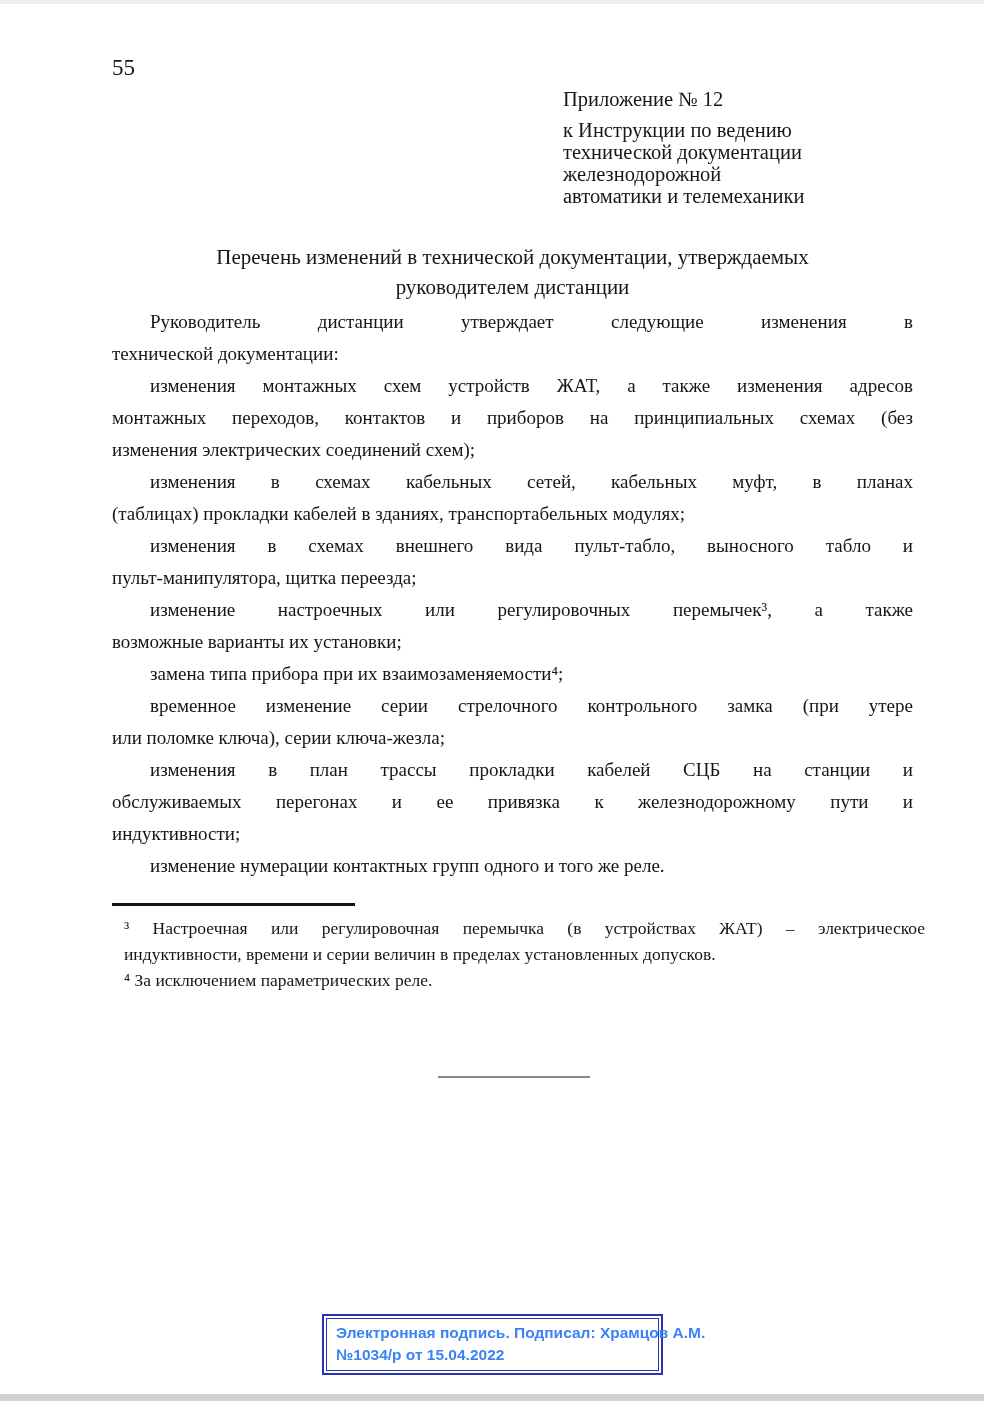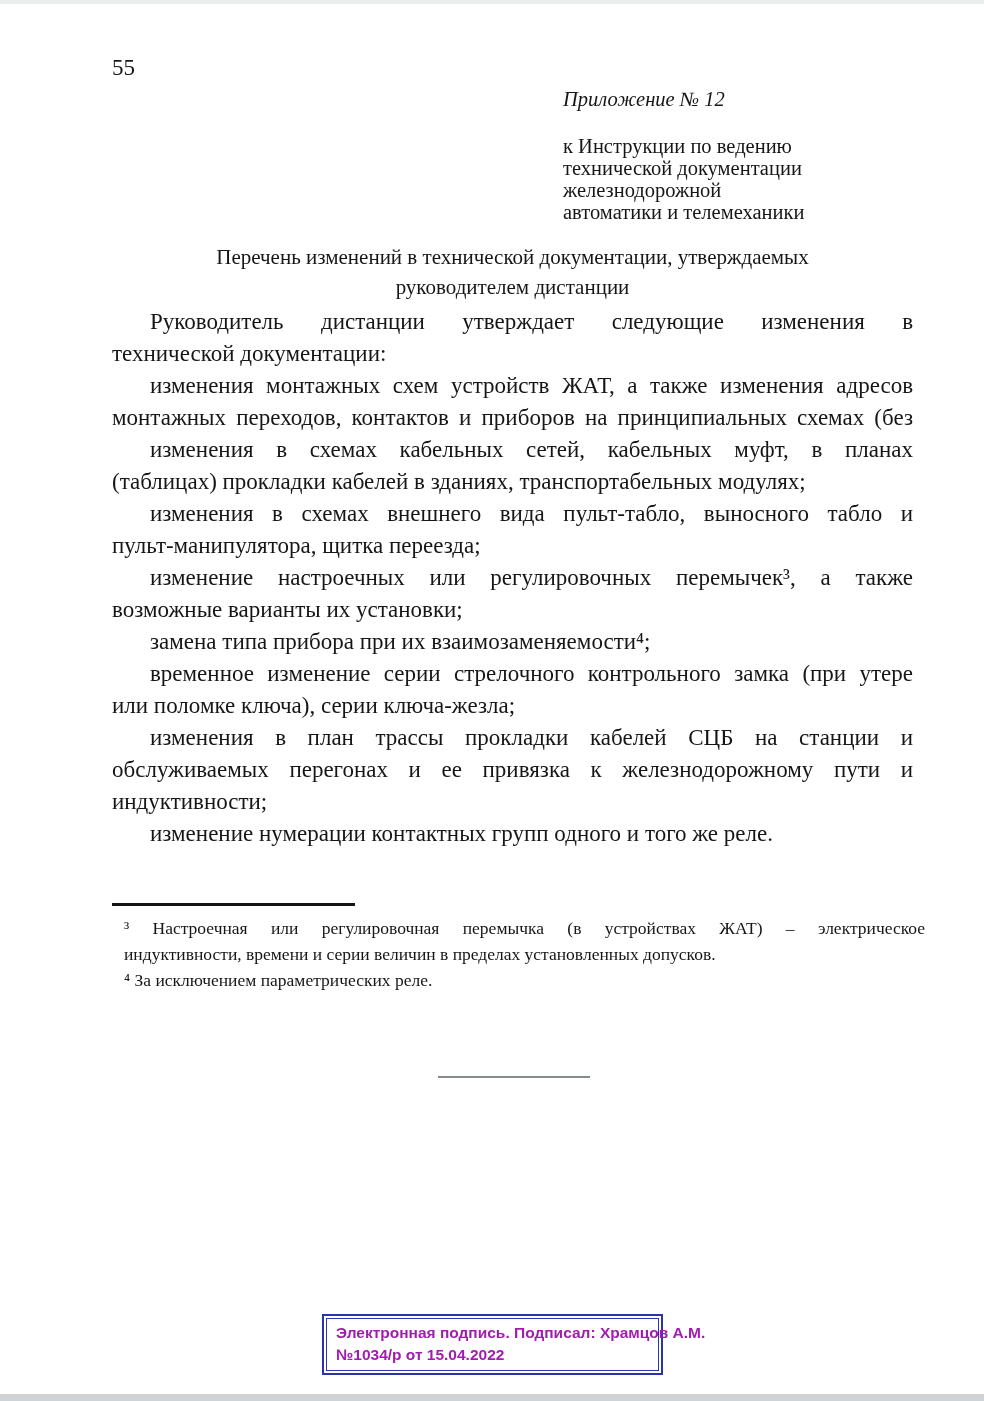--- a/index.html
+++ b/index.html
@@ -13,31 +13,31 @@
   }
   .strip-top   { position:absolute; top:0; left:0; right:0; height:4px; background:#eceeee; }
   .strip-bottom{ position:absolute; bottom:0; left:0; right:0; height:7px; background:#d0d3d5; }
 
   .page-number {
     position:absolute; top:55px; left:112px; width:801px;
     text-align:left; font-size:23px;
   }
 
   .appendix { position:absolute; left:563px; top:88px; font-size:20.5px; }
-  .appendix-title { line-height:23px; margin-bottom:24px;font-style:italic; }
+  .appendix-title { line-height:23px; margin-bottom:8px; }
   .appendix-line  { line-height:22px; }
 
   .doc-title {
     position:absolute; top:242px; left:112px; width:801px;
     text-align:center; font-weight:normal; font-size:21px; line-height:30px;
   }
 
   .body-text {
     position:absolute; top:306px; left:112px; width:801px;
-    font-size:23px; line-height:32px;
+    font-size:19px; line-height:32px;
   }
   .para { margin:0; }
   .ln { text-align:justify; text-align-last:justify; }
   .ln.last   { text-align-last:left; }
   .ln.indent { padding-left:38px; }
 
   .fn-rule {
     position:absolute; top:903px; left:112px;
     width:243px; height:3px; background:#141414;
   }
@@ -52,21 +52,21 @@
   }
 
   .stamp {
     position:absolute; top:1314px; left:322px; width:341px;
     border:2px solid #2a35ad; background:#ffffff; box-sizing:border-box;
   }
   .stamp-inner {
     border:1px solid #2a35ad; margin:2px; padding:3px 9px 4px;
     font-family:"Liberation Sans", sans-serif;
     font-weight:bold; font-size:15.5px; line-height:22px;
-    color:#a21caf; white-space:nowrap;
+    color:#3b82f6; white-space:nowrap;
   }
 </style>
 </head>
 <body>
 
 <div class="page">
   <div class="strip-top"></div>
 
   <div class="page-number">55</div>
 
@@ -84,20 +84,21 @@
   </div>
 
   <div class="body-text">
     <div class="para">
       <div class="ln indent">Руководитель дистанции утверждает следующие изменения в</div>
       <div class="ln last">технической документации:</div>
     </div>
     <div class="para">
       <div class="ln indent">изменения монтажных схем устройств ЖАТ, а также изменения адресов</div>
       <div class="ln">монтажных переходов, контактов и приборов на принципиальных схемах (без</div>
+      <div class="ln last">изменения электрических соединений схем);</div>
     </div>
     <div class="para">
       <div class="ln indent">изменения в схемах кабельных сетей, кабельных муфт, в планах</div>
       <div class="ln last">(таблицах) прокладки кабелей в зданиях, транспортабельных модулях;</div>
     </div>
     <div class="para">
       <div class="ln indent">изменения в схемах внешнего вида пульт-табло, выносного табло и</div>
       <div class="ln last">пульт-манипулятора, щитка переезда;</div>
     </div>
     <div class="para">

